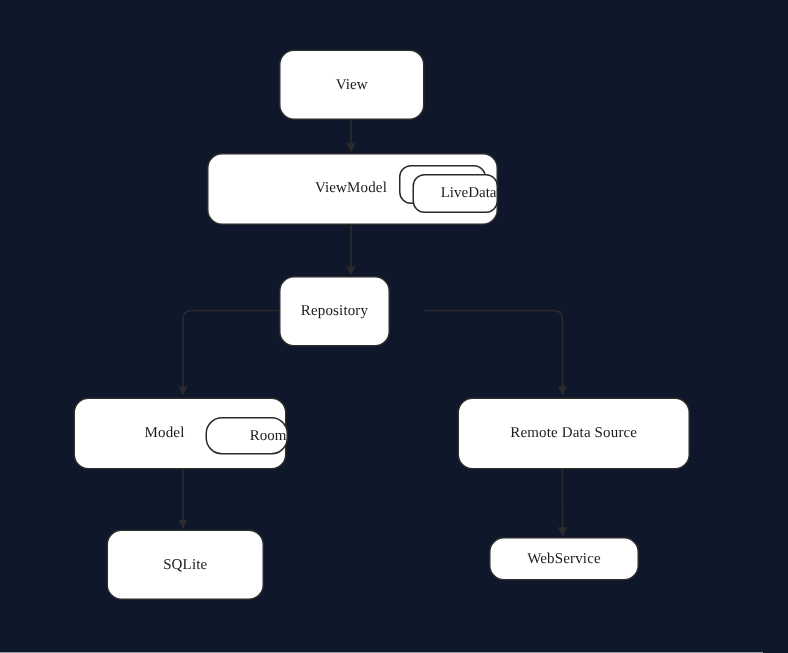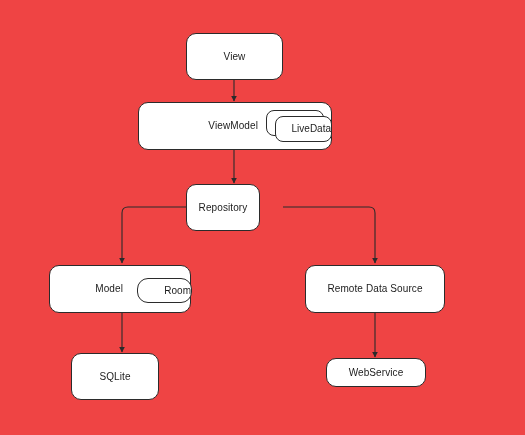--- a/index.html
+++ b/index.html
@@ -5,23 +5,23 @@
 <style>
   html, body {
     margin: 0;
     padding: 0;
     background: #ffffff;
   }
   #canvas {
     position: relative;
     width: 525px;
     height: 435px;
-    background: #ef4444;
+    background: #0f172a;
     overflow: hidden;
-    font-family: Liberation Sans, sans-serif;
+    font-family: Liberation Serif, serif;
   }
   #edges {
     position: absolute;
     left: 0;
     top: 0;
     width: 525px;
     height: 435px;
     pointer-events: none;
   }
   .node {
@@ -113,25 +113,25 @@
   </div>
 
   <div class="node container" style="left:49px; top:265px; width:142px; height:48px;">
     <span class="node-label">Model</span>
     <div style="width:61px; height:1px;"></div>
   </div>
   <div class="badge" style="left:137px; top:278px; width:55px; height:25px; z-index:3;border-radius:11px;">
     <span>Room</span>
   </div>
 
-  <div class="node" style="left:305px; top:265px; width:140px; height:48px;">
+  <div class="node" style="left:305px; top:265px; width:155px; height:48px;">
     <span class="node-label">Remote Data Source</span>
   </div>
 
-  <div class="node" style="left:71px; top:353px; width:88px; height:47px;">
+  <div class="node" style="left:71px; top:353px; width:105px; height:47px;">
     <span class="node-label">SQLite</span>
   </div>
 
   <div class="node" style="left:326px; top:358px; width:100px; height:29px;">
     <span class="node-label">WebService</span>
   </div>
 
 </div>
 
 </body></html>

